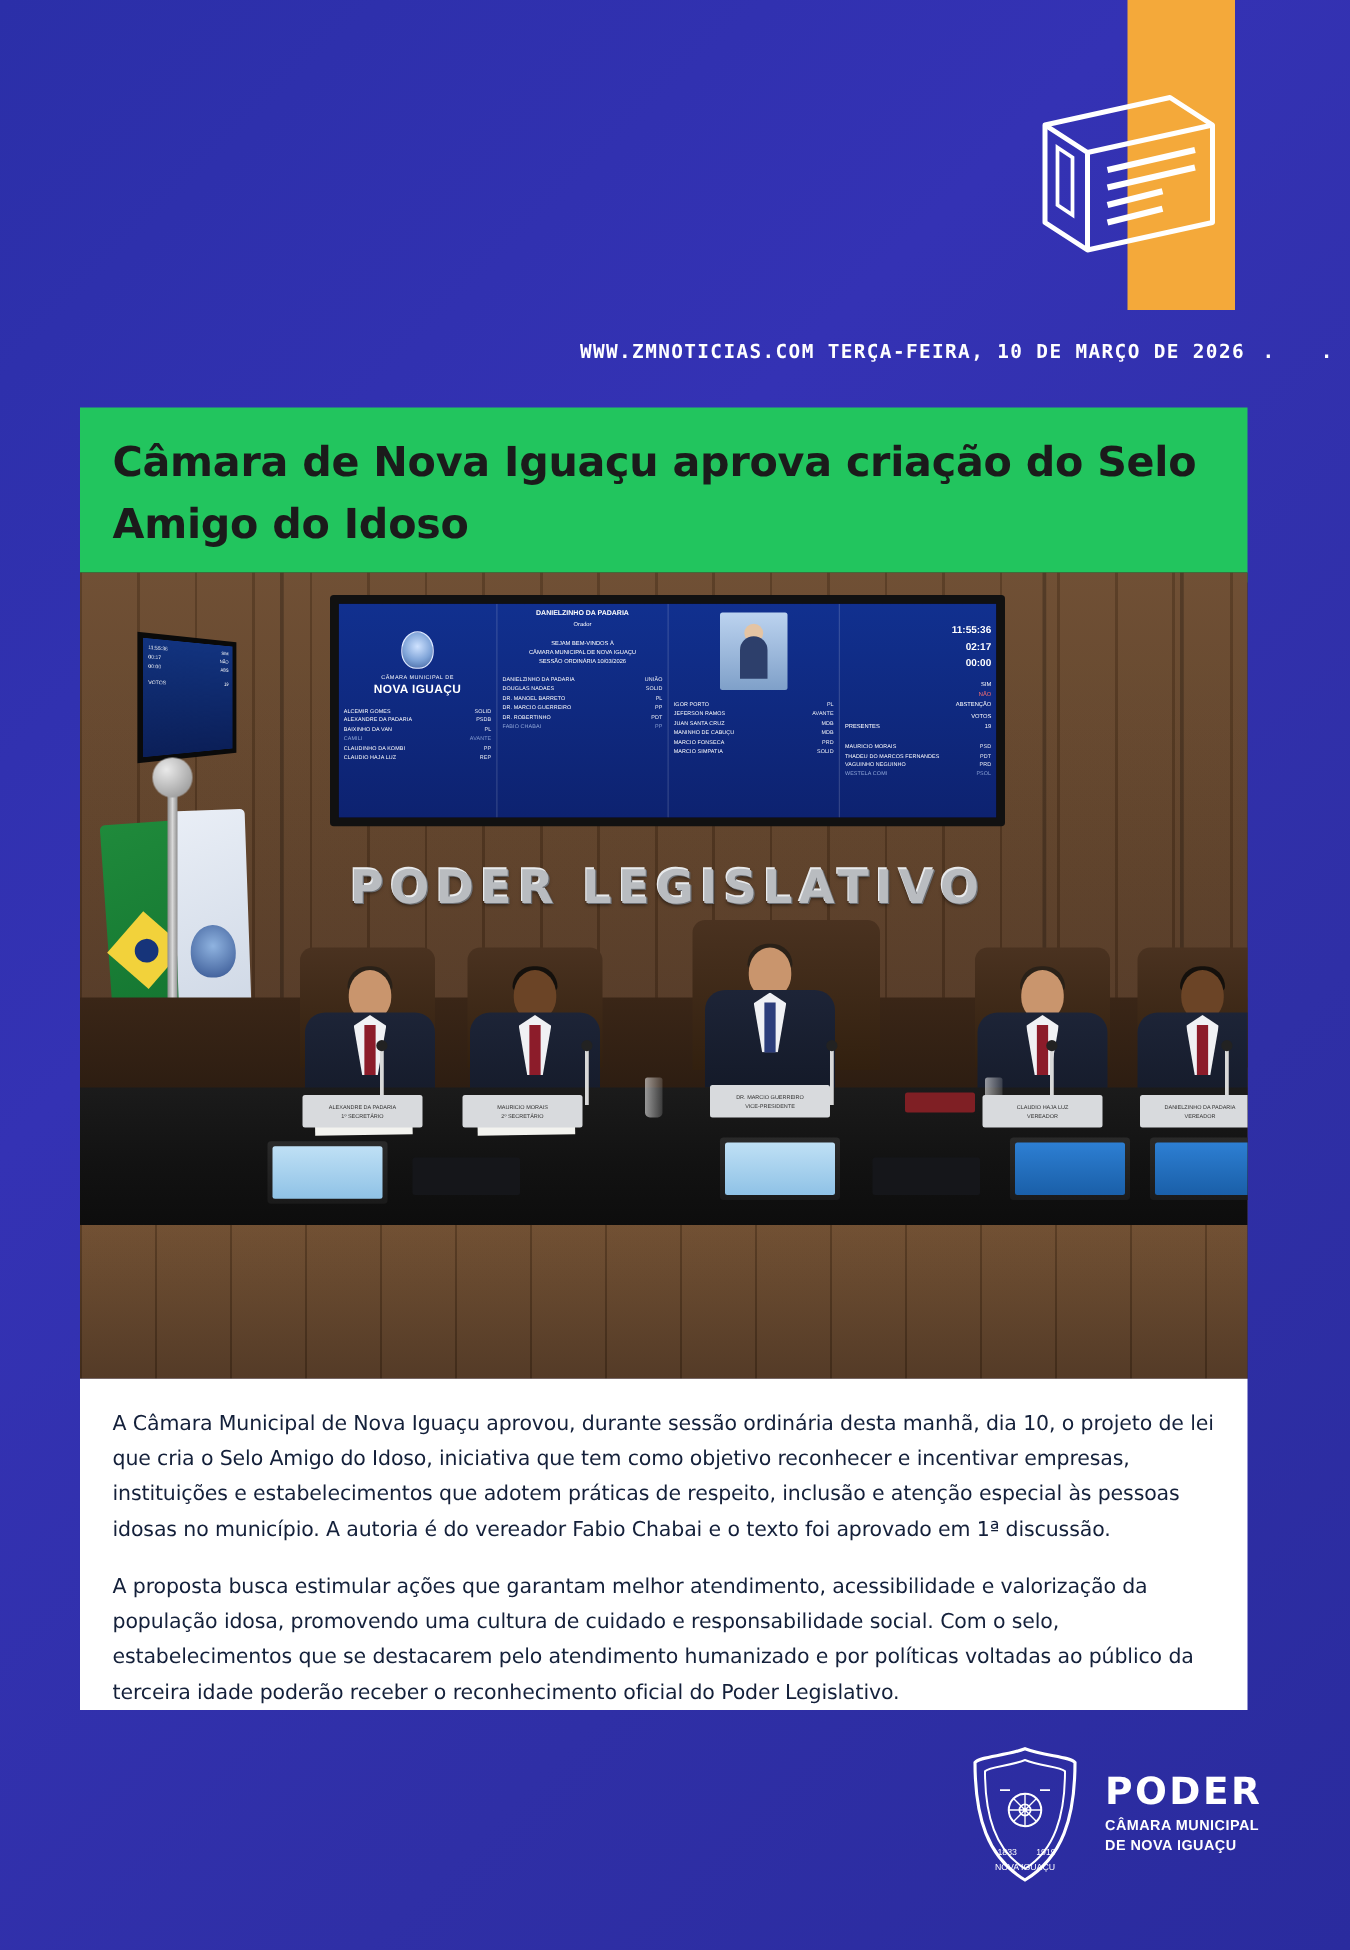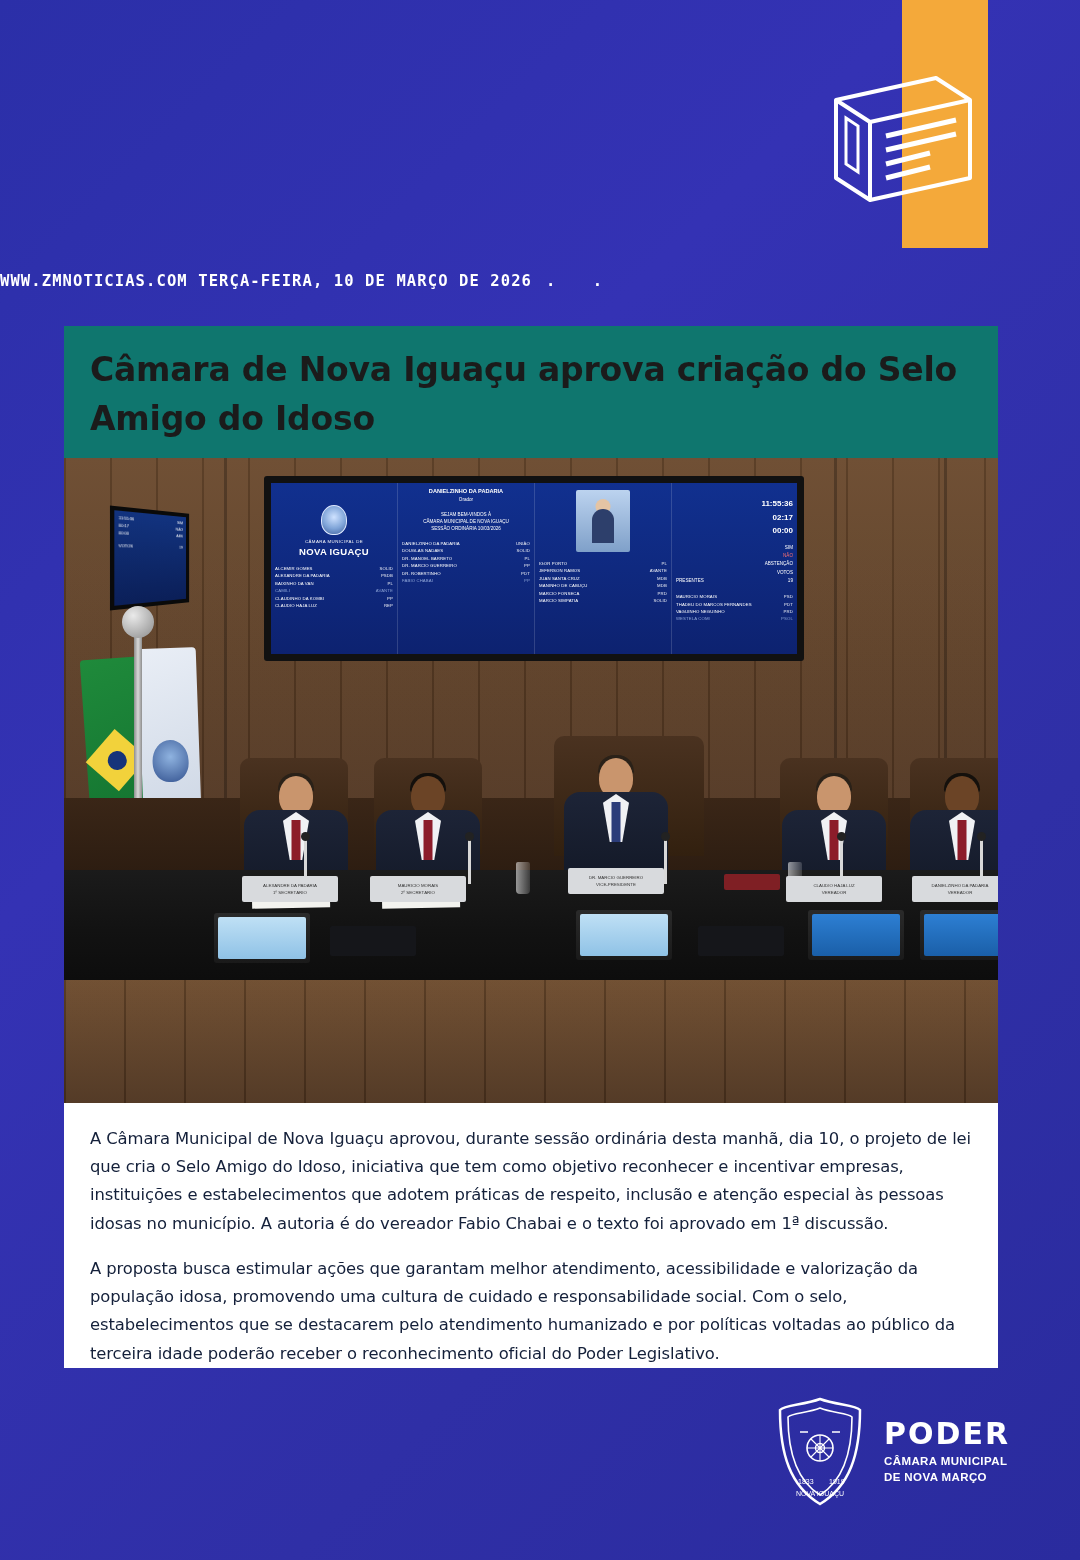--- a/index.html
+++ b/index.html
@@ -45,39 +45,39 @@
     width: 170px;
     height: 150px;
   }
 
   
   .source-line {
     position: absolute;
     top: 272px;
     left: 0;
     width: 100%;
-    text-align: left;
+    text-align: right;
     font-family: "DejaVu Sans Mono", monospace;
     font-size: 15.5px;
     letter-spacing: 1.1px;
     color: #ffffff;
     font-weight: 700;
   }
   .source-dots {
     letter-spacing: 14px;
     padding-left: 14px;
   }
 
   
   .headline {
     position: absolute;
     left: 64px;
     top: 326px;
     width: 934px;
-    background: #0f766e;
+    background: #22c55e;
     padding: 20px 38px 22px 26px;
   }
   .headline h1 {
     font-family: "DejaVu Sans", sans-serif;
     font-size: 33px;
     line-height: 1.48;
     color: #1b1b1b;
     font-weight: 700;
     letter-spacing: -0.2px;
   }
@@ -551,20 +551,21 @@
               </div>
             <div class="namerow dim">
                 <span>WESTELA COMI</span>
                 <span class="party">PSOL</span>
               </div>
           </div>
         </div>
       </div>
     </div>
 
+    <div class="poder">PODER LEGISLATIVO</div>
 
     <div class="flag flag-br"></div>
     <div class="flag flag-city"></div>
     <div class="flagpole"></div>
     <div class="pole-ball"></div>
 
     <div class="dais-back"></div>
 
     <div class="chair" style="left:176px"></div>
     <div class="chair" style="left:310px"></div>
@@ -663,16 +664,16 @@
       <path d="M26 36 L34 36 M58 36 L66 36" stroke="#ffffff" stroke-width="1.4"></path>
       <text x="24" y="88" fill="#ffffff" font-size="7" font-family="Liberation Sans, sans-serif">1833</text>
       <text x="55" y="88" fill="#ffffff" font-size="7" font-family="Liberation Sans, sans-serif">1919</text>
       <text x="46" y="100" fill="#ffffff" font-size="7" text-anchor="middle" font-family="Liberation Sans, sans-serif">NOVA IGUAÇU</text>
     </svg>
   </div>
   <div class="cmni-text">
     <div class="big">PODER</div>
     <div class="small">
       <div>CÂMARA MUNICIPAL</div>
-      <div>DE NOVA MARÇO</div>
+      <div>DE NOVA IGUAÇU</div>
     </div>
   </div>
 </div>
 
 </body></html>

